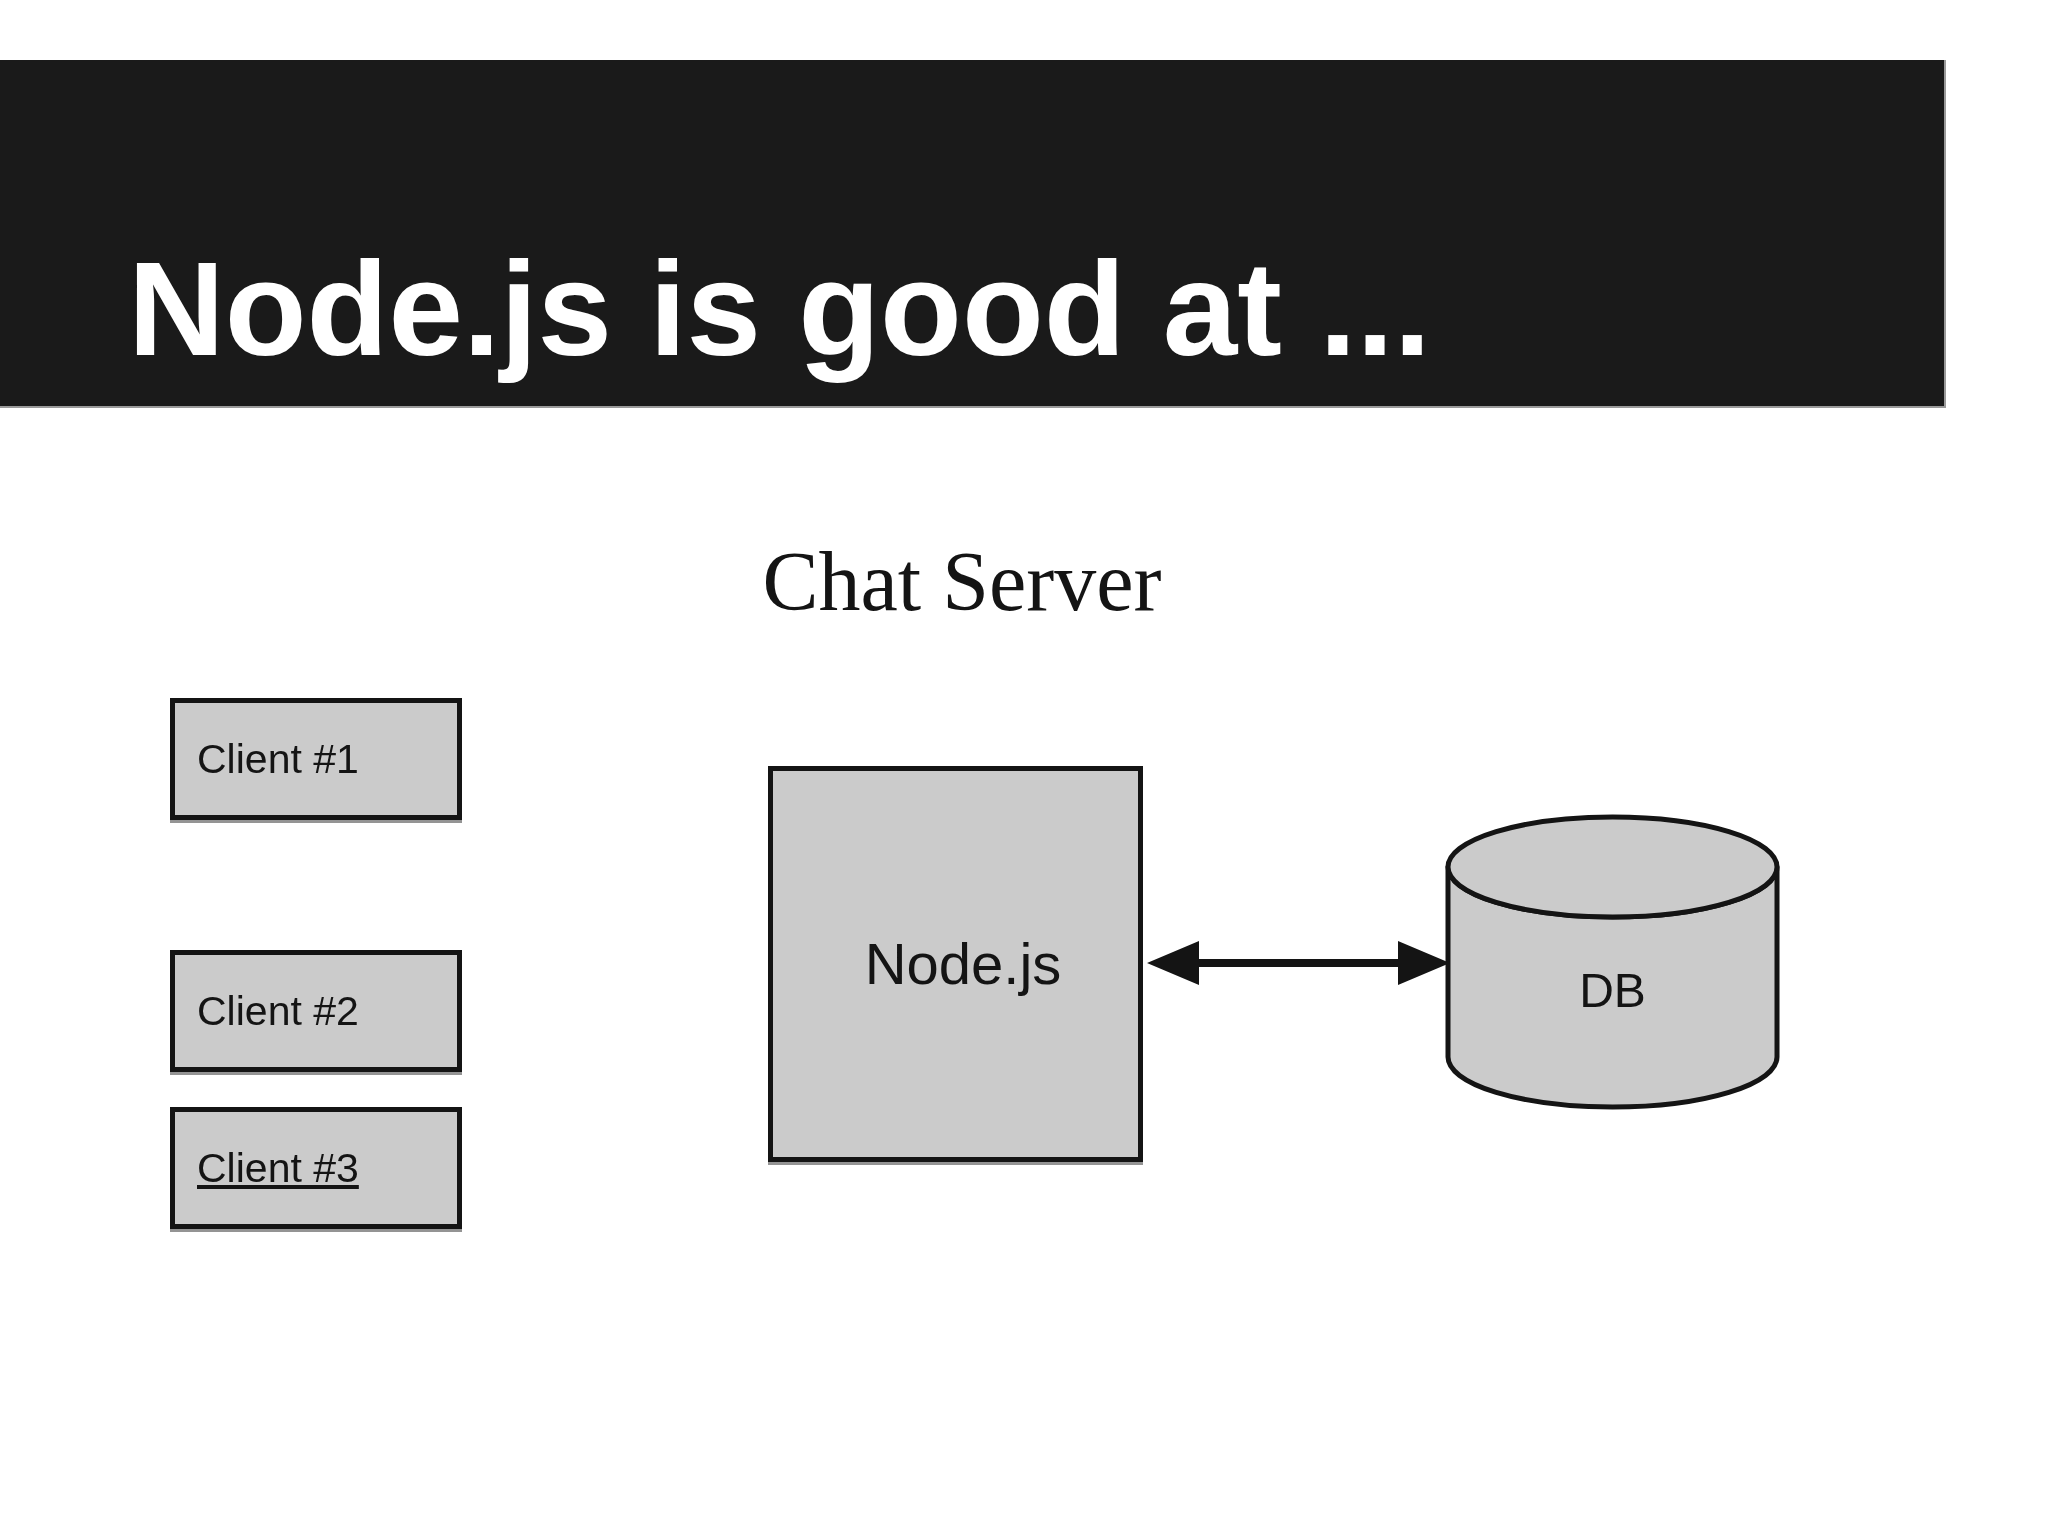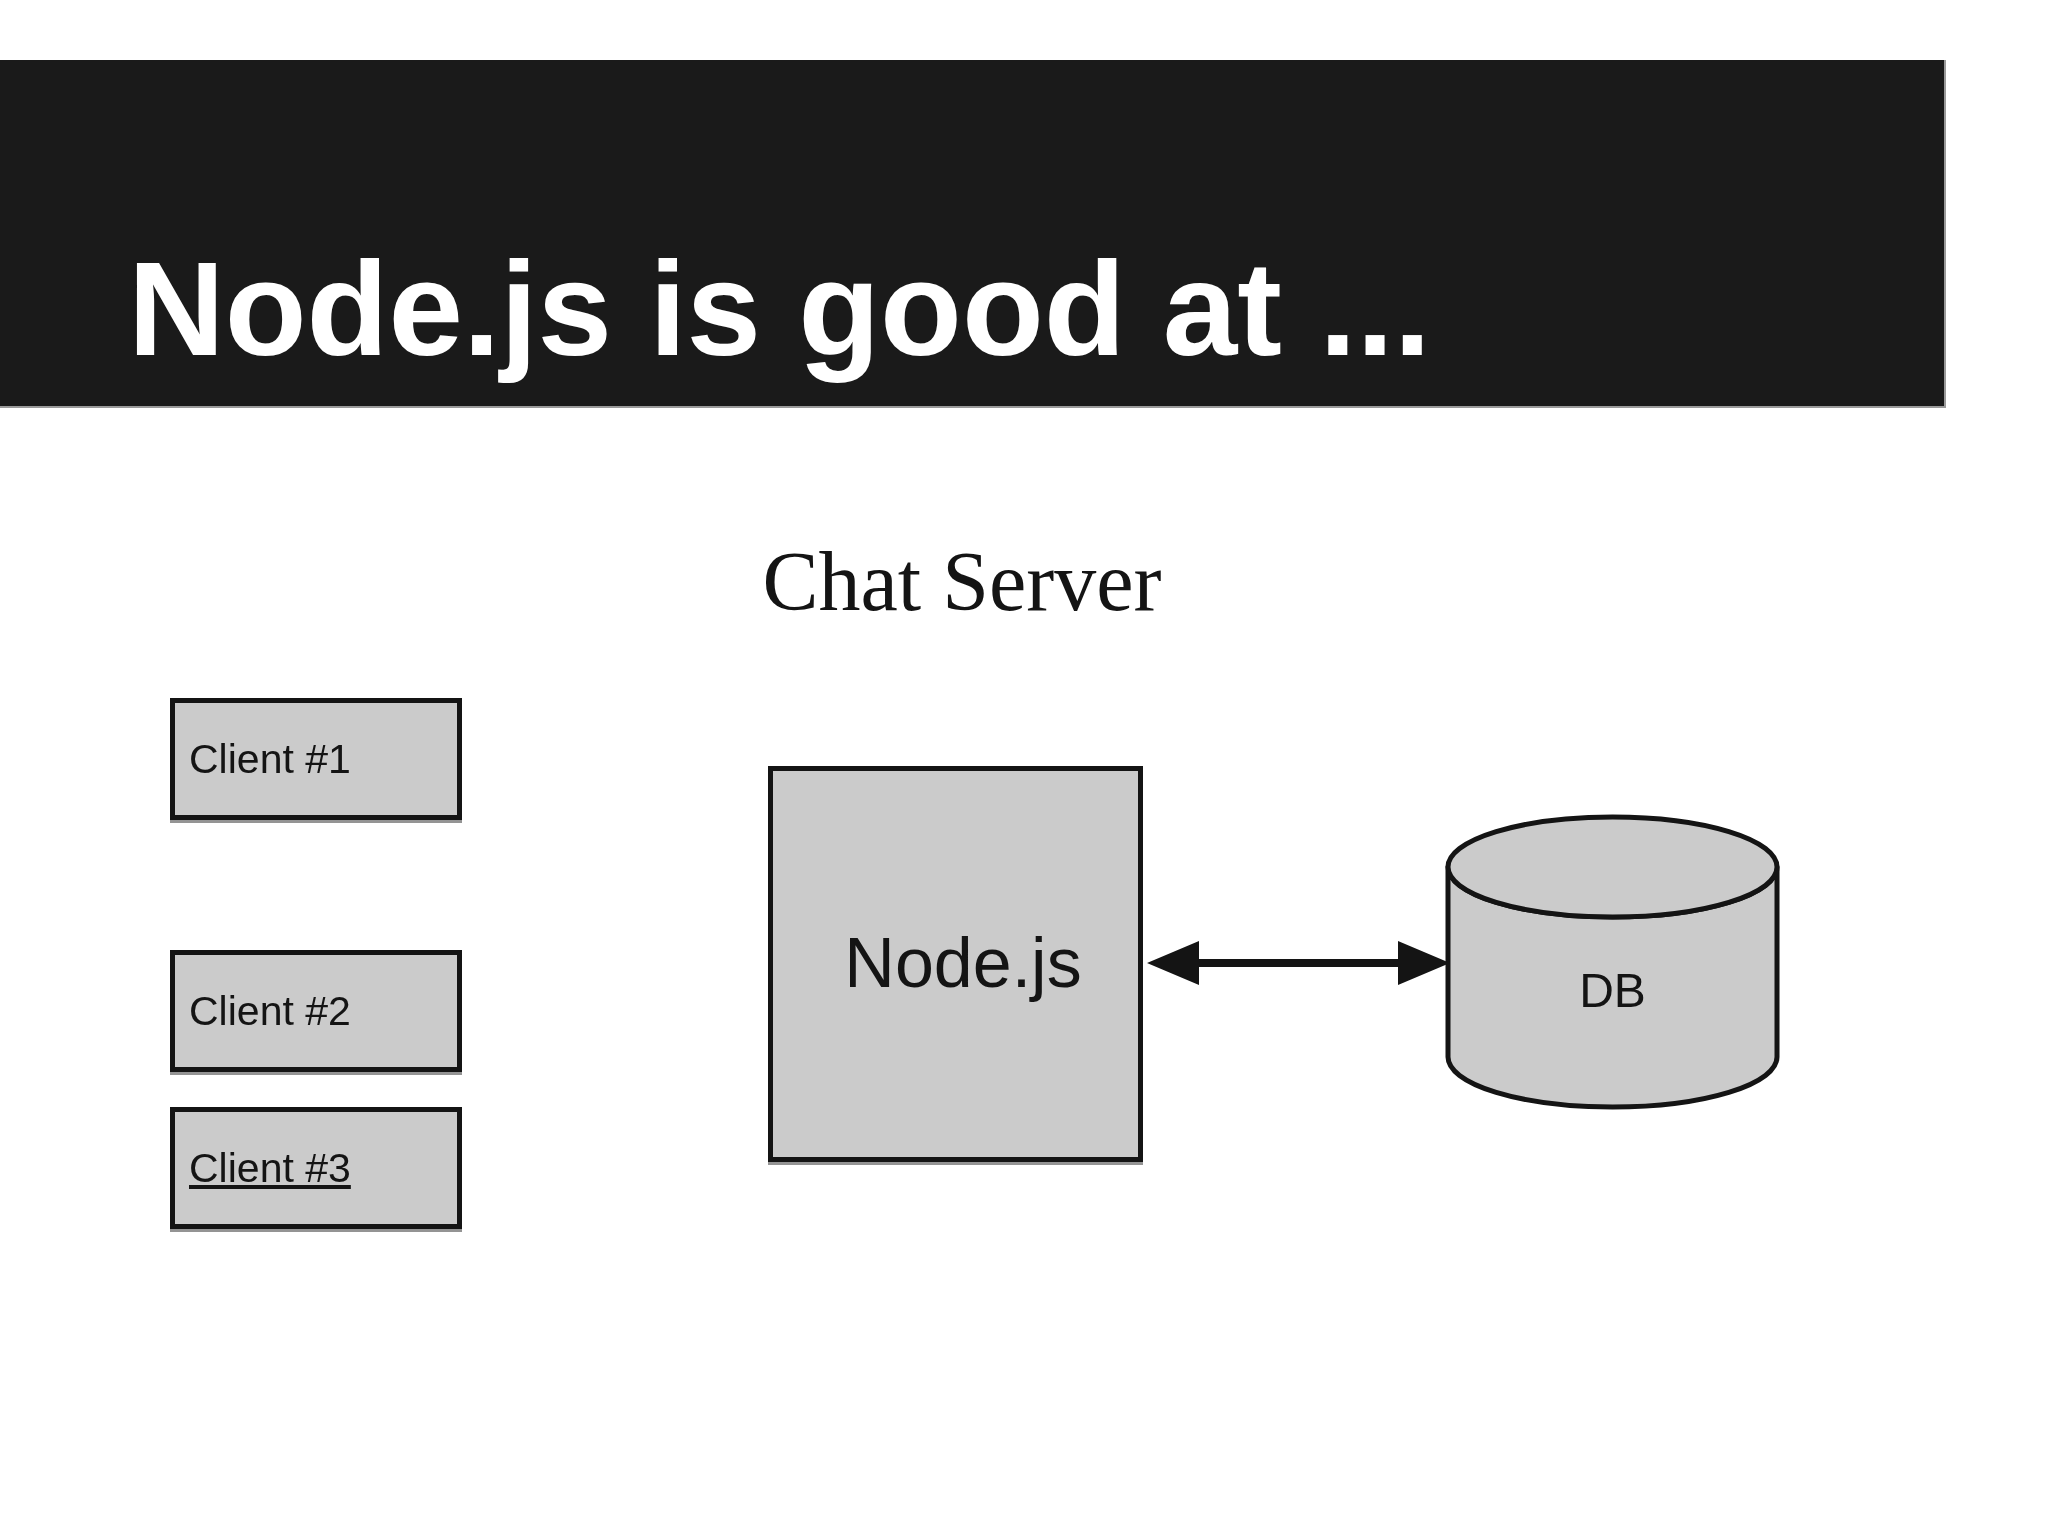--- a/index.html
+++ b/index.html
@@ -53,33 +53,33 @@
     position:absolute;
     box-sizing:border-box;
     background:var(--box-fill);
     border:5px solid var(--box-border);
     color:var(--text);
     display:flex;
     align-items:center;
   }
   .client-box{
     left:170px;width:292px;height:122px;
-    padding-left:14px;
+    padding-left:22px;
     font-size:41px;
     box-shadow:0 3px 0 rgba(17,17,17,0.45);
   }
   .client-1{top:698px;}
   .client-2{top:950px;}
   .client-3{top:1107px;text-decoration:underline;}
   .server-box{
     left:768px;top:766px;
     width:375px;height:396px;
     justify-content:center;
     text-align:left;
-    font-size:70px;
+    font-size:58px;
     line-height:1.17;
     box-shadow:0 3px 0 rgba(17,17,17,0.45);
     padding-left:15px;
   }
   .overlay{
     position:absolute;
     left:0;top:0;
     width:2048px;height:1536px;
     pointer-events:none;
   }

